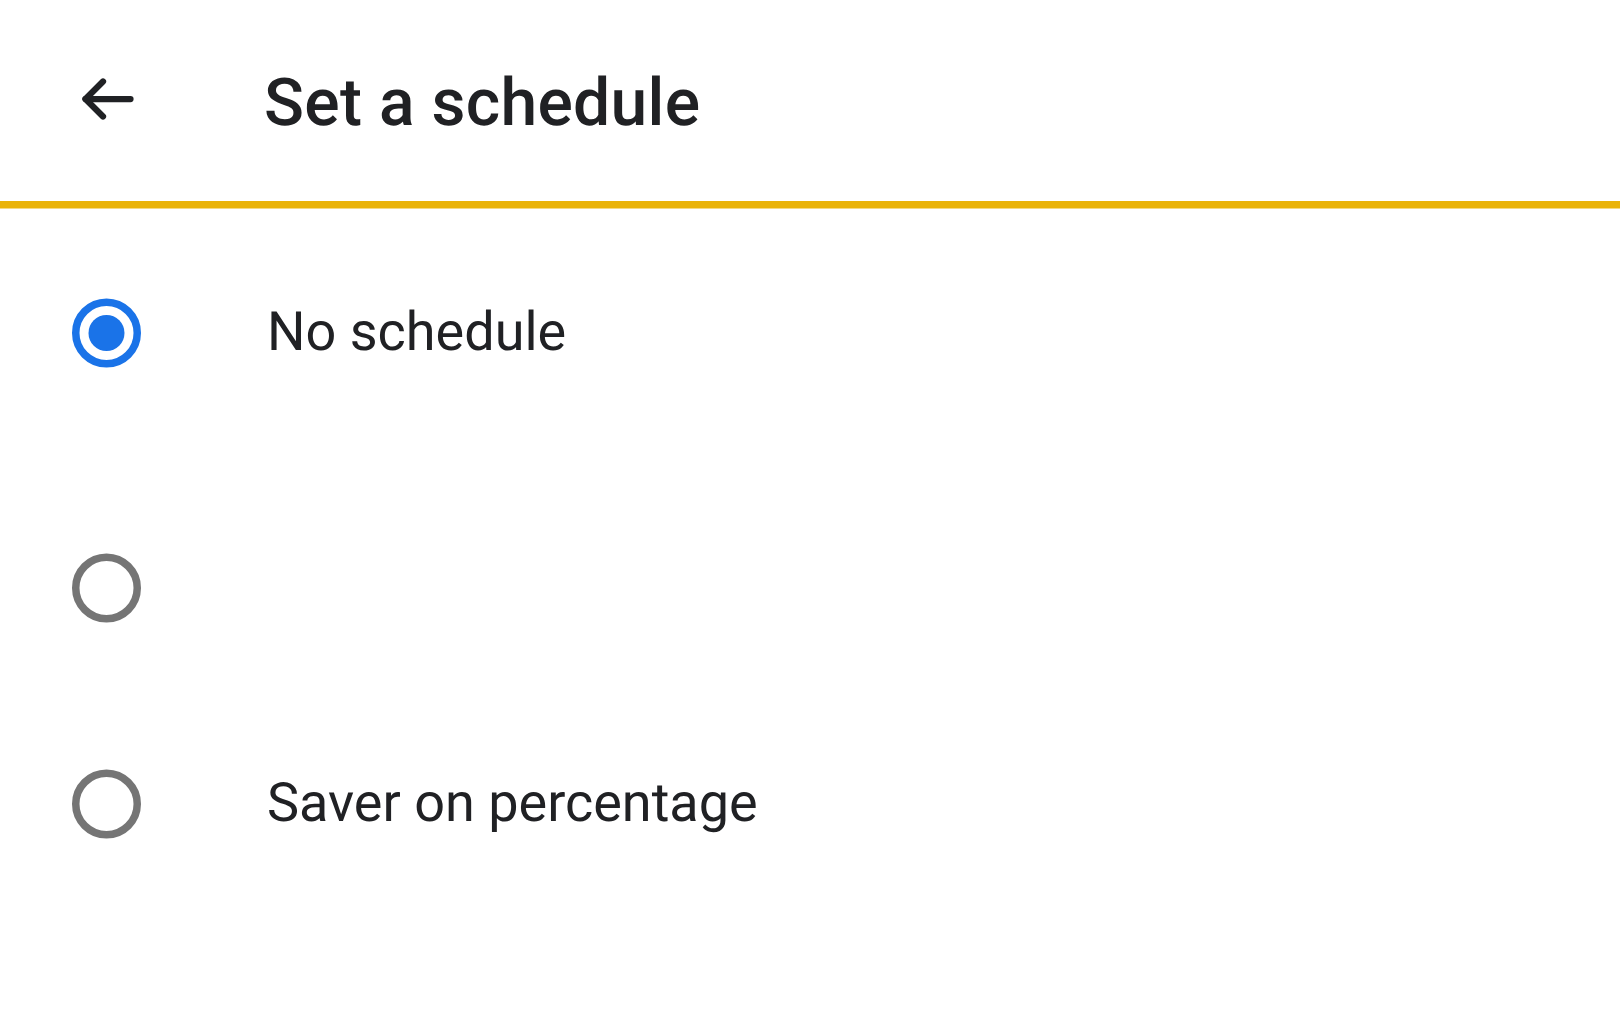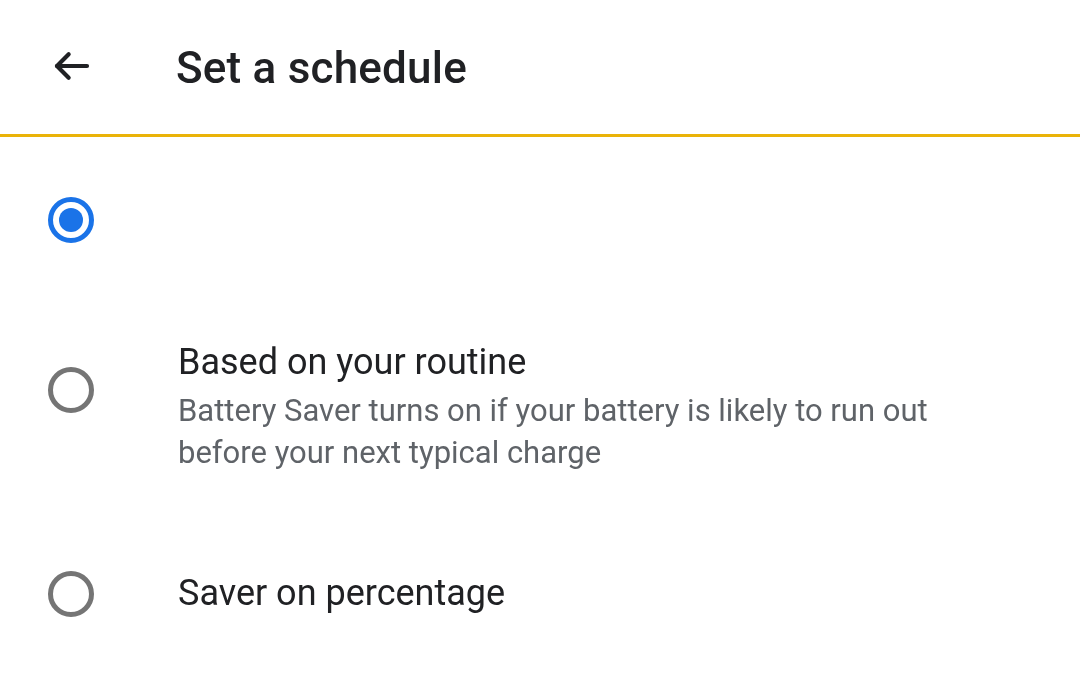--- a/index.html
+++ b/index.html
@@ -11,21 +11,21 @@
       font-family: 'Roboto', 'Segoe UI', Arial, sans-serif;
       background: #fff;
       width: 1080px;
       height: 678px;
       overflow: hidden;
     }
     .header {
       display: flex;
       align-items: center;
       padding: 42px 48px 40px 48px;
-      border-bottom: 3px solid #eab308;
+      border-bottom: 5px solid #eab308;
     }
     .back-button {
       width: 48px;
       height: 48px;
       display: flex;
       align-items: center;
       justify-content: center;
       cursor: pointer;
       margin-right: 80px;
     }
@@ -113,30 +113,29 @@
       </svg>
     </span>
   </div>
   <div class="title">Set a schedule</div>
 </div>
 
 <div class="options">
 
   <div class="option-row plain">
     <div class="radio selected"></div>
+    <div class="option-text">
+      <div class="option-label">No schedule</div>
+    </div>
   </div>
 
   <div class="spacer"></div>
 
   <div class="option-row with-desc">
     <div class="radio unselected"></div>
-    <div class="option-text">
-      <div class="option-label">Based on your routine</div>
-      <div class="option-description">Battery Saver turns on if your battery is likely to run out before your next typical charge</div>
-    </div>
   </div>
 
   <div class="spacer"></div>
 
   <div class="option-row plain">
     <div class="radio unselected"></div>
     <div class="option-text">
       <div class="option-label">Saver on percentage</div>
     </div>
   </div>

